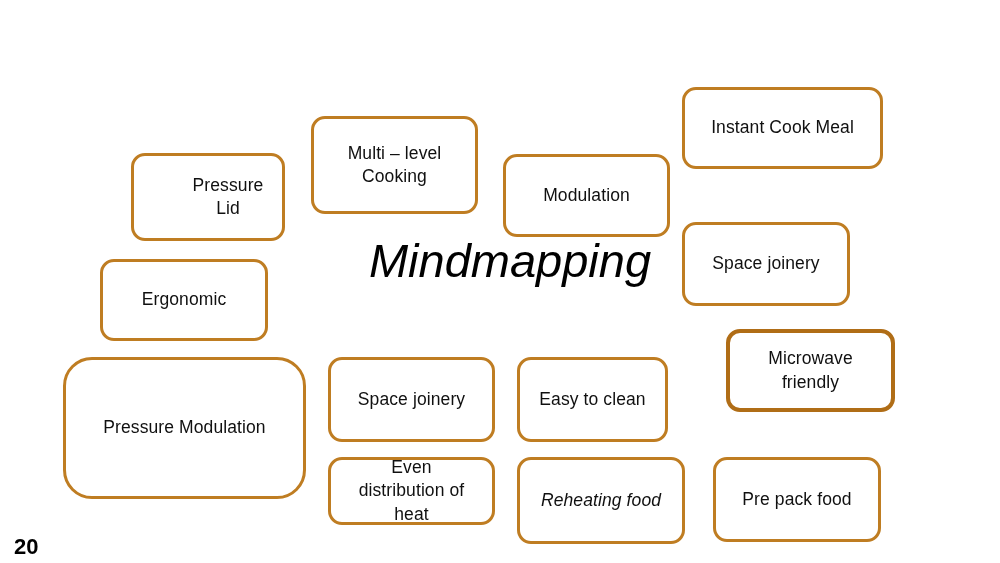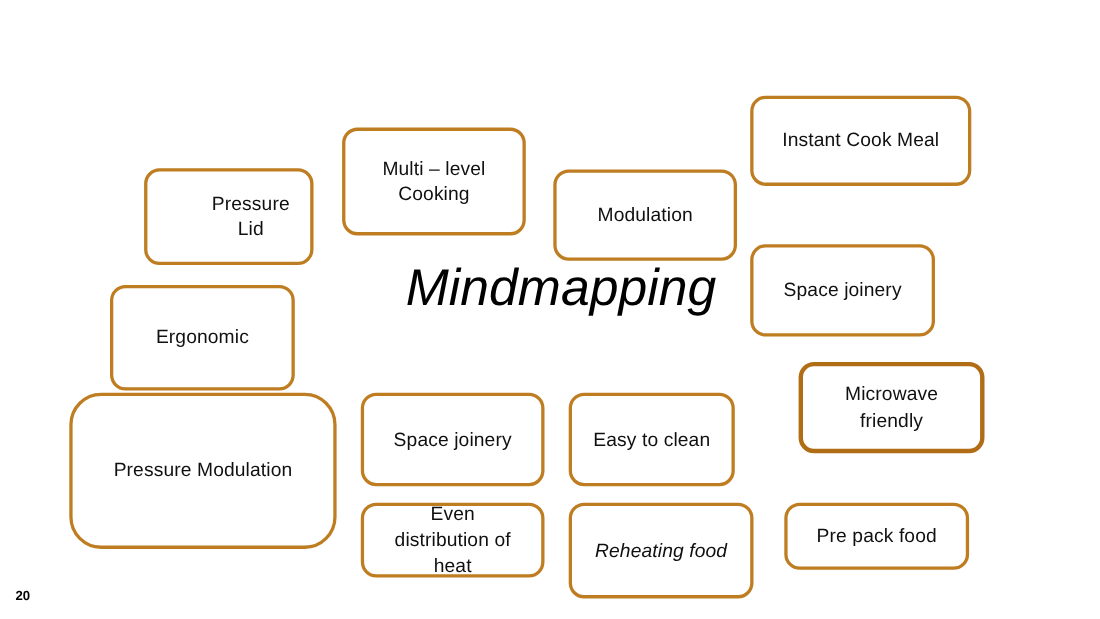--- a/index.html
+++ b/index.html
@@ -56,21 +56,21 @@
     line-height: 1.05;
     color: #000000;
     white-space: nowrap;
   }
   #page-number {
     position: absolute;
     left: 14px;
     top: 534px;
     font-family: "Liberation Sans", sans-serif;
     font-weight: bold;
-    font-size: 12px;
+    font-size: 22px;
     color: #000000;
   }
 </style>
 </head>
 <body>
 
 <div id="slide">
 
   <div id="nodes-layer">
       <div class="node" style="left: 131px; top: 129px; width: 154px; height: 88px; padding-left: 48px;">
@@ -78,21 +78,21 @@
       </div>
       <div class="node" style="left: 311px; top: 92px; width: 167px; height: 98px;">
         <span class="node-label">Multi – level<br>Cooking</span>
       </div>
       <div class="node" style="left: 503px; top: 130px; width: 167px; height: 83px;">
         <span class="node-label">Modulation</span>
       </div>
       <div class="node" style="left: 682px; top: 63px; width: 201px; height: 82px;">
         <span class="node-label">Instant Cook Meal</span>
       </div>
-      <div class="node" style="left: 100px; top: 235px; width: 168px; height: 96px;">
+      <div class="node" style="left: 100px; top: 235px; width: 168px; height: 82px;">
         <span class="node-label">Ergonomic</span>
       </div>
       <div class="node" style="left: 682px; top: 198px; width: 168px; height: 84px;">
         <span class="node-label">Space joinery</span>
       </div>
       <div class="node strong" style="left: 726px; top: 305px; width: 169px; height: 83px;">
         <span class="node-label">Microwave<br>friendly</span>
       </div>
       <div class="node" style="left: 63px; top: 333px; width: 243px; height: 142px; border-radius: 29px;">
         <span class="node-label">Pressure Modulation</span>
@@ -102,21 +102,21 @@
       </div>
       <div class="node" style="left: 517px; top: 333px; width: 151px; height: 85px;">
         <span class="node-label">Easy to clean</span>
       </div>
       <div class="node" style="left: 328px; top: 433px; width: 167px; height: 68px;">
         <span class="node-label">Even<br>distribution of<br>heat</span>
       </div>
       <div class="node" style="left: 517px; top: 433px; width: 168px; height: 87px; font-style: italic;">
         <span class="node-label">Reheating food</span>
       </div>
-      <div class="node" style="left: 713px; top: 433px; width: 168px; height: 61px;">
+      <div class="node" style="left: 713px; top: 433px; width: 168px; height: 85px;">
         <span class="node-label">Pre pack food</span>
       </div>
     </div>
 
   <div id="center-title">Mindmapping</div>
 
   <div id="page-number">20</div>
 
 </div>
 

